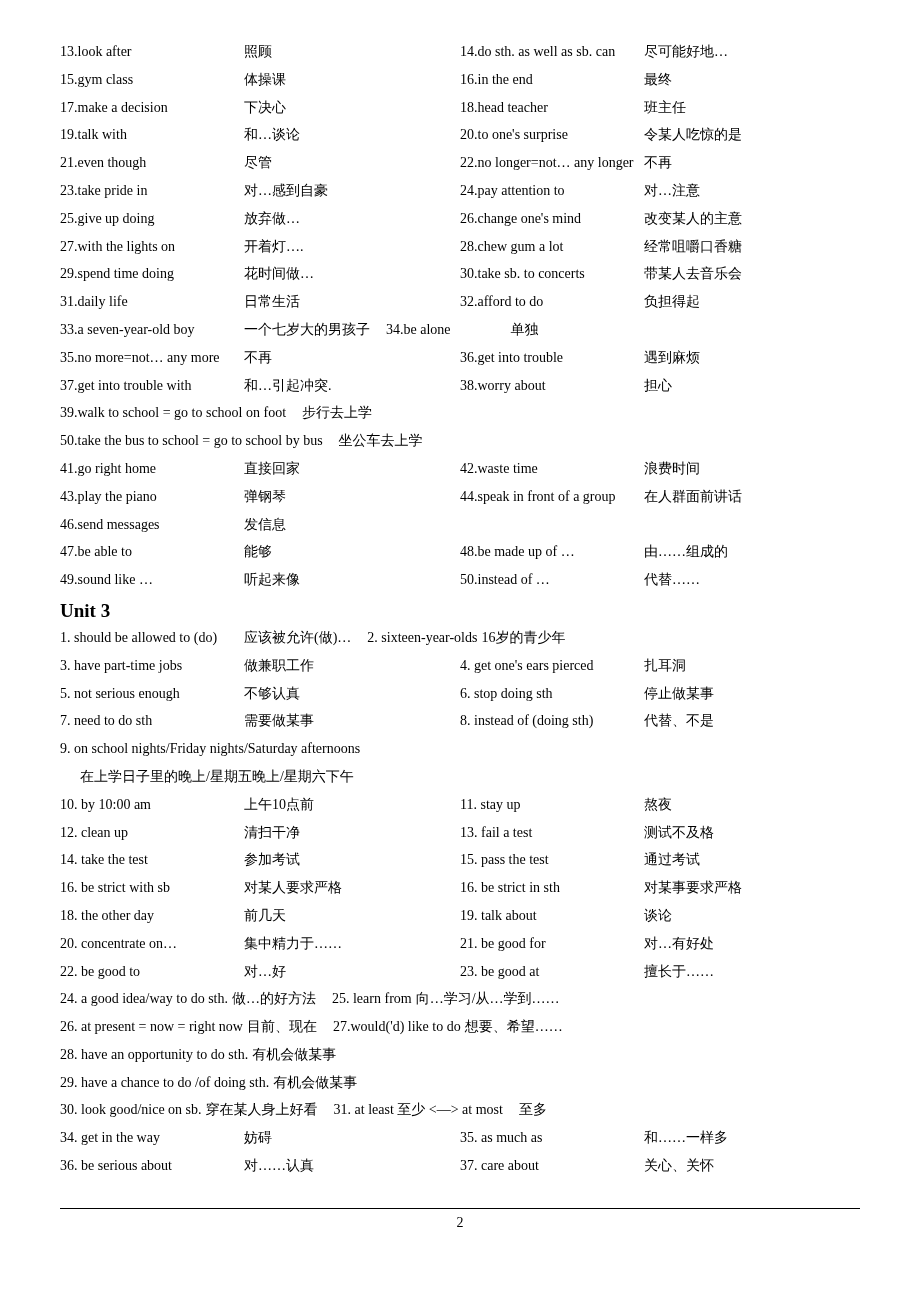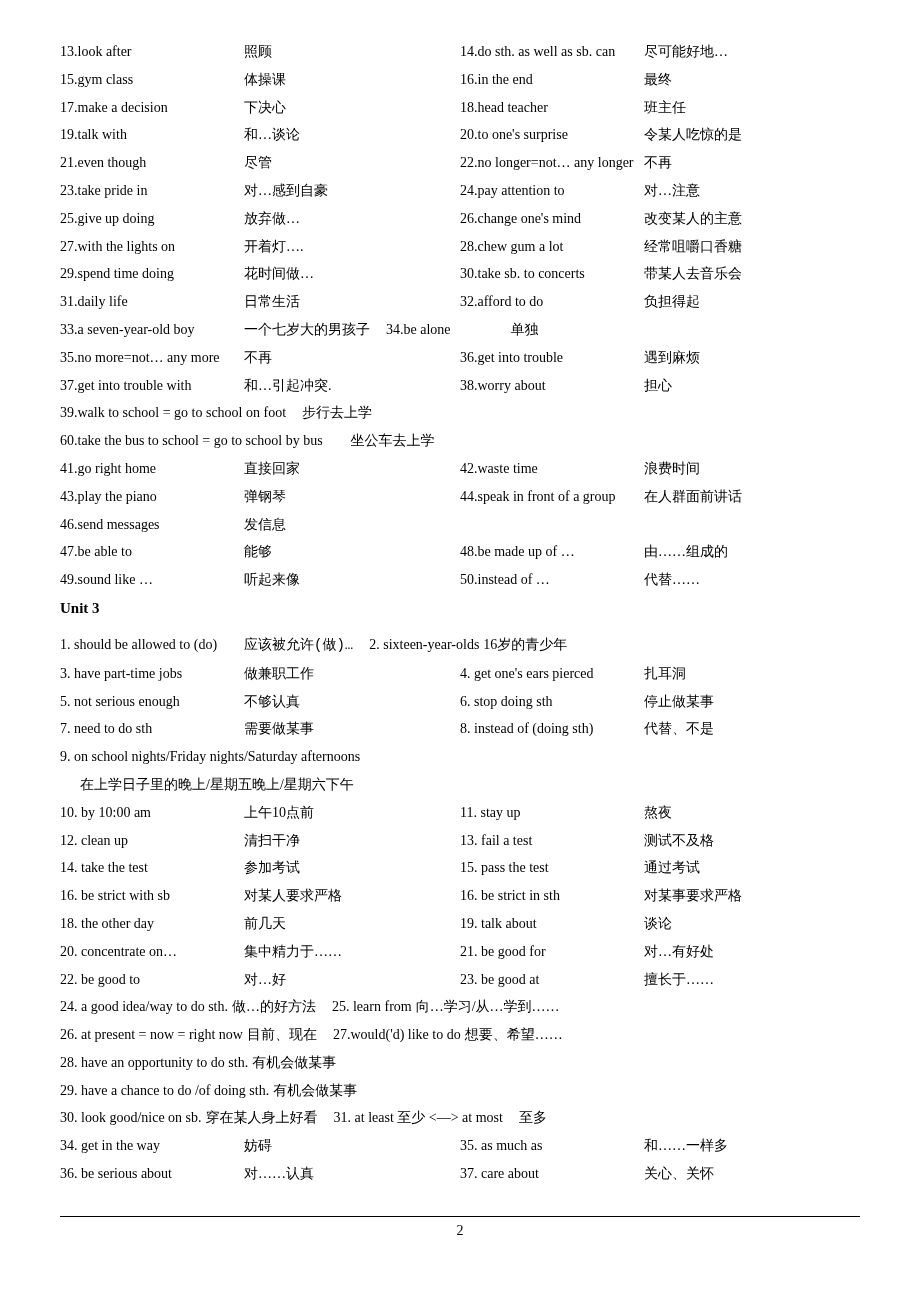--- a/index.html
+++ b/index.html
@@ -30,21 +30,21 @@
     .en {
       min-width: 180px;
       color: #000;
     }
     .zh {
       color: #000;
       margin-left: 4px;
     }
     .unit-title {
       font-weight: bold;
-      font-size: 15px;
+      font-size: 19px;
       margin-top: 8px;
       margin-bottom: 4px;
     }
     .indent {
       padding-left: 20px;
     }
     .page-num {
       text-align: center;
       margin-top: 30px;
       border-top: 1px solid #000;
@@ -194,22 +194,22 @@
       <span class="zh">担心</span>
     </div>
   </div>
 
   <div class="row">
     <span class="en">39.walk to school = go to school on foot</span>
     <span class="zh" style="margin-left:16px;">步行去上学</span>
   </div>
 
   <div class="row">
-    <span class="en">60.take the bus to school = go to school by bus</span>
-    <span class="zh" style="margin-left:28px;">坐公车去上学</span>
+    <span class="en">50.take the bus to school = go to school by bus</span>
+    <span class="zh" style="margin-left:16px;">坐公车去上学</span>
   </div>
 
   <div class="row">
     <div class="col-half">
       <span class="en">41.go right home</span>
       <span class="zh">直接回家</span>
     </div>
     <div class="col-half">
       <span class="en">42.waste time</span>
       <span class="zh">浪费时间</span>
@@ -253,23 +253,23 @@
     <div class="col-half">
       <span class="en">50.instead of …</span>
       <span class="zh">代替……</span>
     </div>
   </div>
 
   <div class="unit-title">Unit 3</div>
 
   <div class="row">
     <span class="en">1. should be allowed to (do)</span>
-    <span class="zh" style="margin-left:4px;font-family:Liberation Mono, monospace;">应该被允许(做)…</span>
+    <span class="zh" style="margin-left:4px;">应该被允许(做)…</span>
     <span style="margin-left:16px;">2. sixteen-year-olds</span>
-    <span class="zh" style="margin-left:4px;margin-top:12px;">16岁的青少年</span>
+    <span class="zh" style="margin-left:4px;">16岁的青少年</span>
   </div>
 
   <div class="row">
     <div class="col-half">
       <span class="en">3. have part-time jobs</span>
       <span class="zh">做兼职工作</span>
     </div>
     <div class="col-half">
       <span class="en">4. get one's ears pierced</span>
       <span class="zh">扎耳洞</span>

